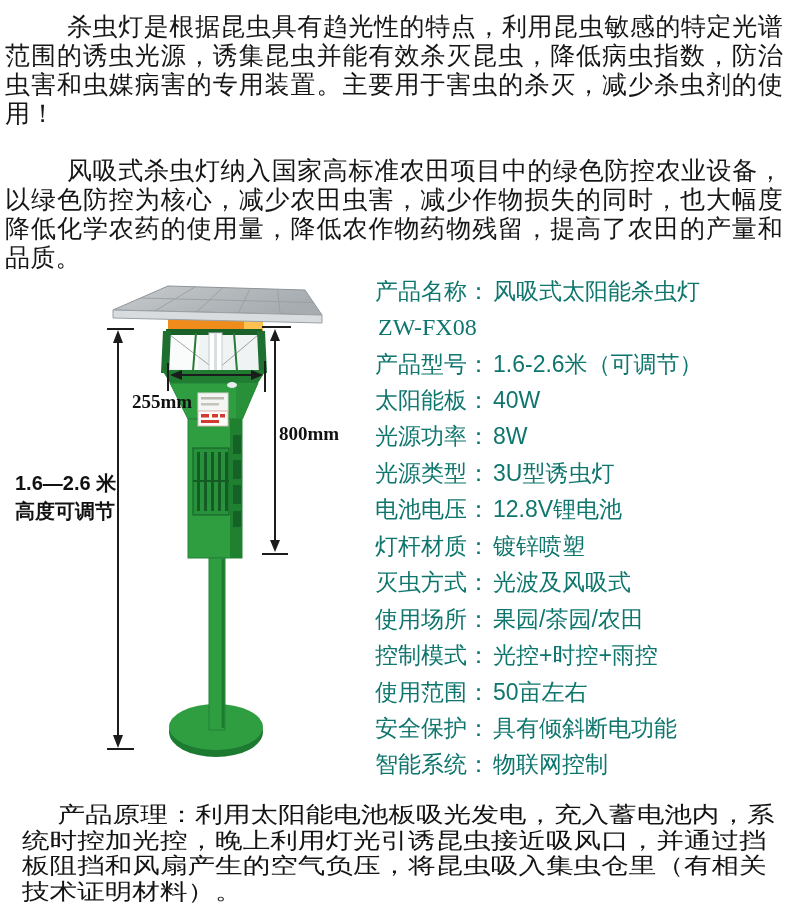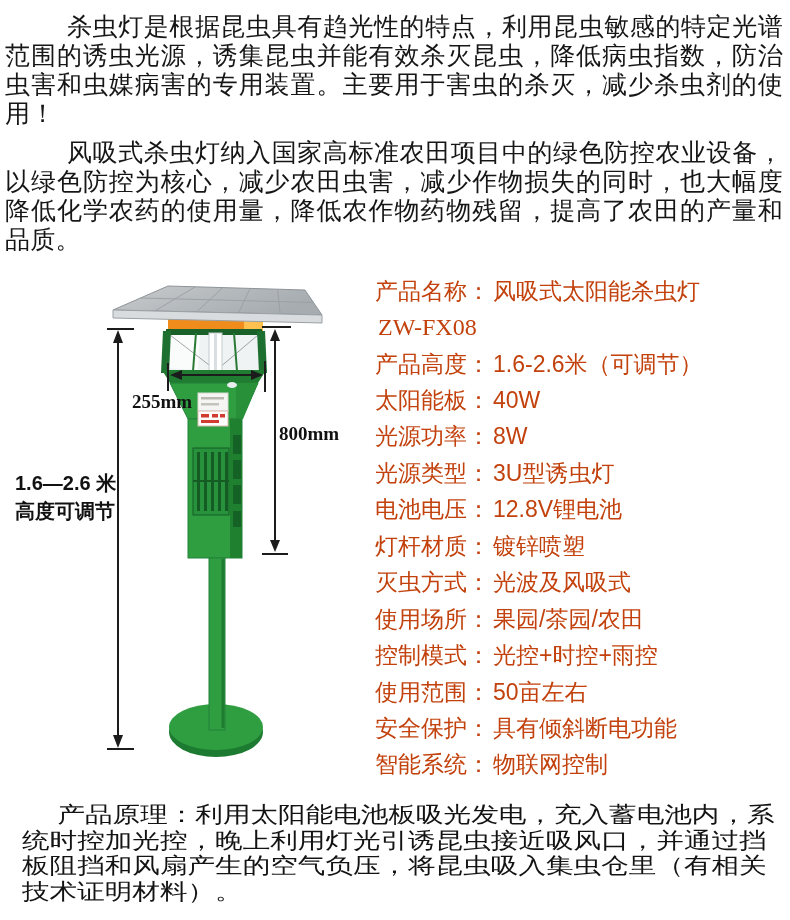--- a/index.html
+++ b/index.html
@@ -6,29 +6,29 @@
   body{
     width:790px;height:920px;position:relative;overflow:hidden;
     background:#ffffff;color:#141414;
     font-family:"Liberation Sans","DejaVu Sans",sans-serif;
   }
   .intro{position:absolute;left:5px;top:12px;width:778px;}
   .intro p{
     margin:0;font-size:25px;line-height:29px;text-indent:62px;
     text-align:justify;letter-spacing:0.2px;color:#161616;font-family:Liberation Serif, serif;
   }
-  .intro p + p{margin-top:10px;}
+  .intro p + p{margin-top:28px;}
 
   .figure{position:absolute;left:0;top:273px;width:370px;height:510px;}
   .figure svg{display:block;}
   .dim-text{font-family:"Liberation Serif","DejaVu Serif",serif;font-weight:bold;font-size:19px;fill:#111;}
   .height-text{font-family:"Liberation Sans","DejaVu Sans",sans-serif;font-weight:bold;font-size:20px;fill:#111;}
 
   .specs{position:absolute;left:375px;top:273px;margin:0;padding:0;list-style:none;}
-  .specs li{height:36.45px;display:flex;align-items:center;font-size:23px;color:#c2410c;}
+  .specs li{height:36.45px;display:flex;align-items:center;font-size:23px;color:#0f766e;}
   .spec-label{white-space:nowrap;}
   .spec-value{margin-left:3px;white-space:nowrap;}
   .value-serif{font-family:"Liberation Serif","DejaVu Serif",serif;font-size:24px;}
 
   .principle{position:absolute;left:22px;top:802px;width:776px;}
   .principle p{
     margin:0;font-size:28px;line-height:32.5px;text-indent:36px;
     color:#131313;transform:scale(0.985,0.79);transform-origin:0 0;
   }
 </style>
@@ -156,21 +156,21 @@
 
 <ul class="specs">
   <li>
       <span class="spec-label">产品名称：</span>
       <span class="spec-value">风吸式太阳能杀虫灯</span>
     </li>
   <li>
       <span class="spec-value value-serif">ZW-FX08</span>
     </li>
   <li>
-      <span class="spec-label">产品高度：</span>
+      <span class="spec-label">产品型号：</span>
       <span class="spec-value">1.6-2.6米（可调节）</span>
     </li>
   <li>
       <span class="spec-label">太阳能板：</span>
       <span class="spec-value">40W</span>
     </li>
   <li>
       <span class="spec-label">光源功率：</span>
       <span class="spec-value">8W</span>
     </li>

